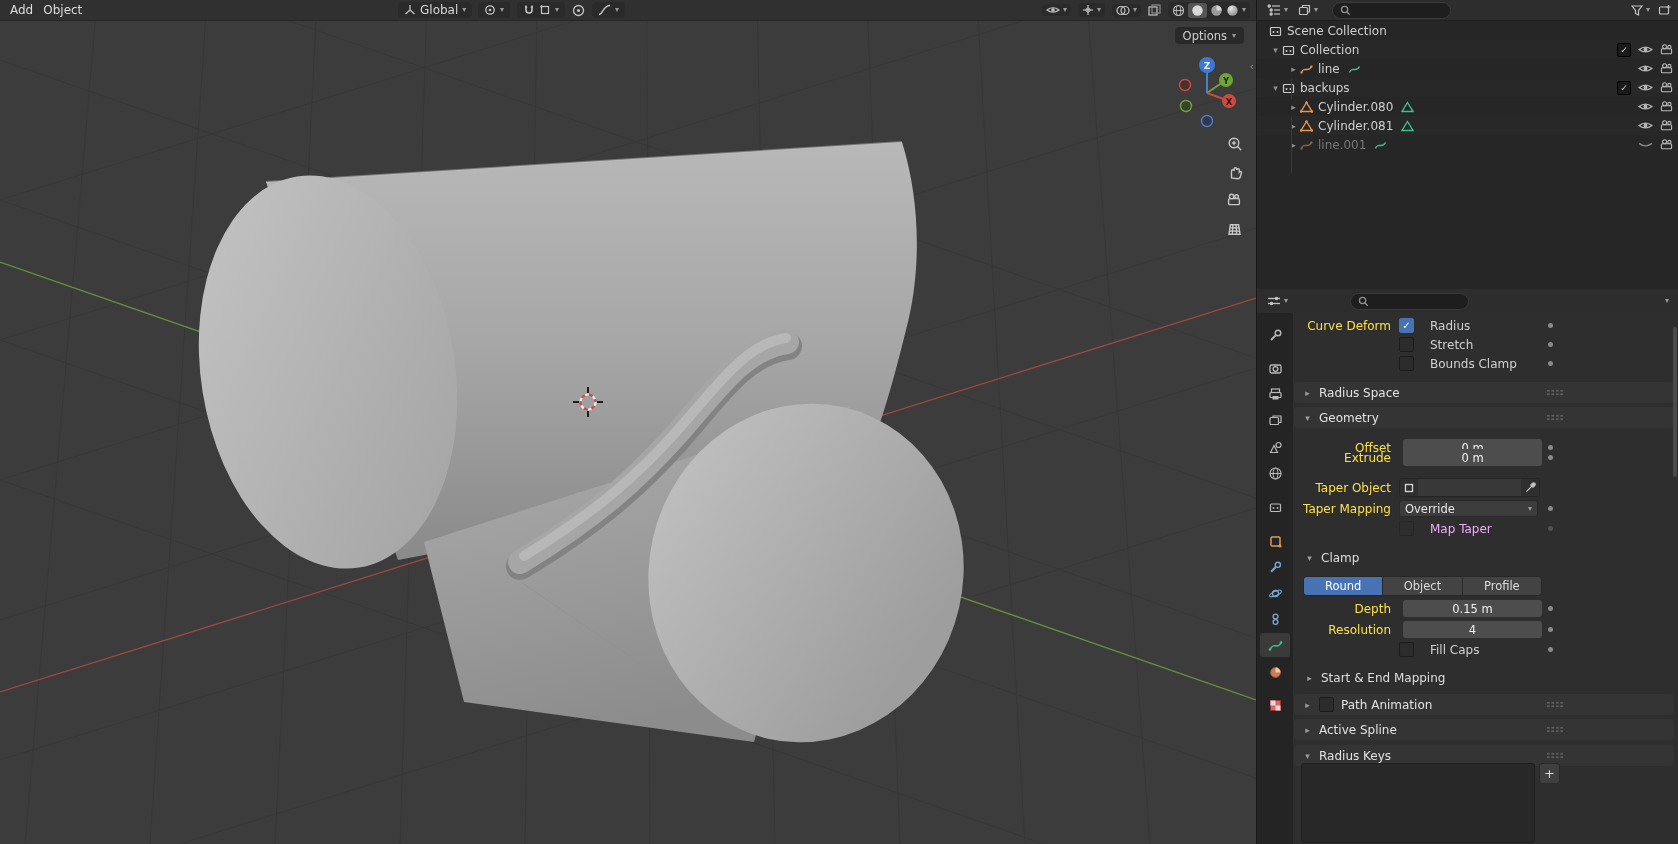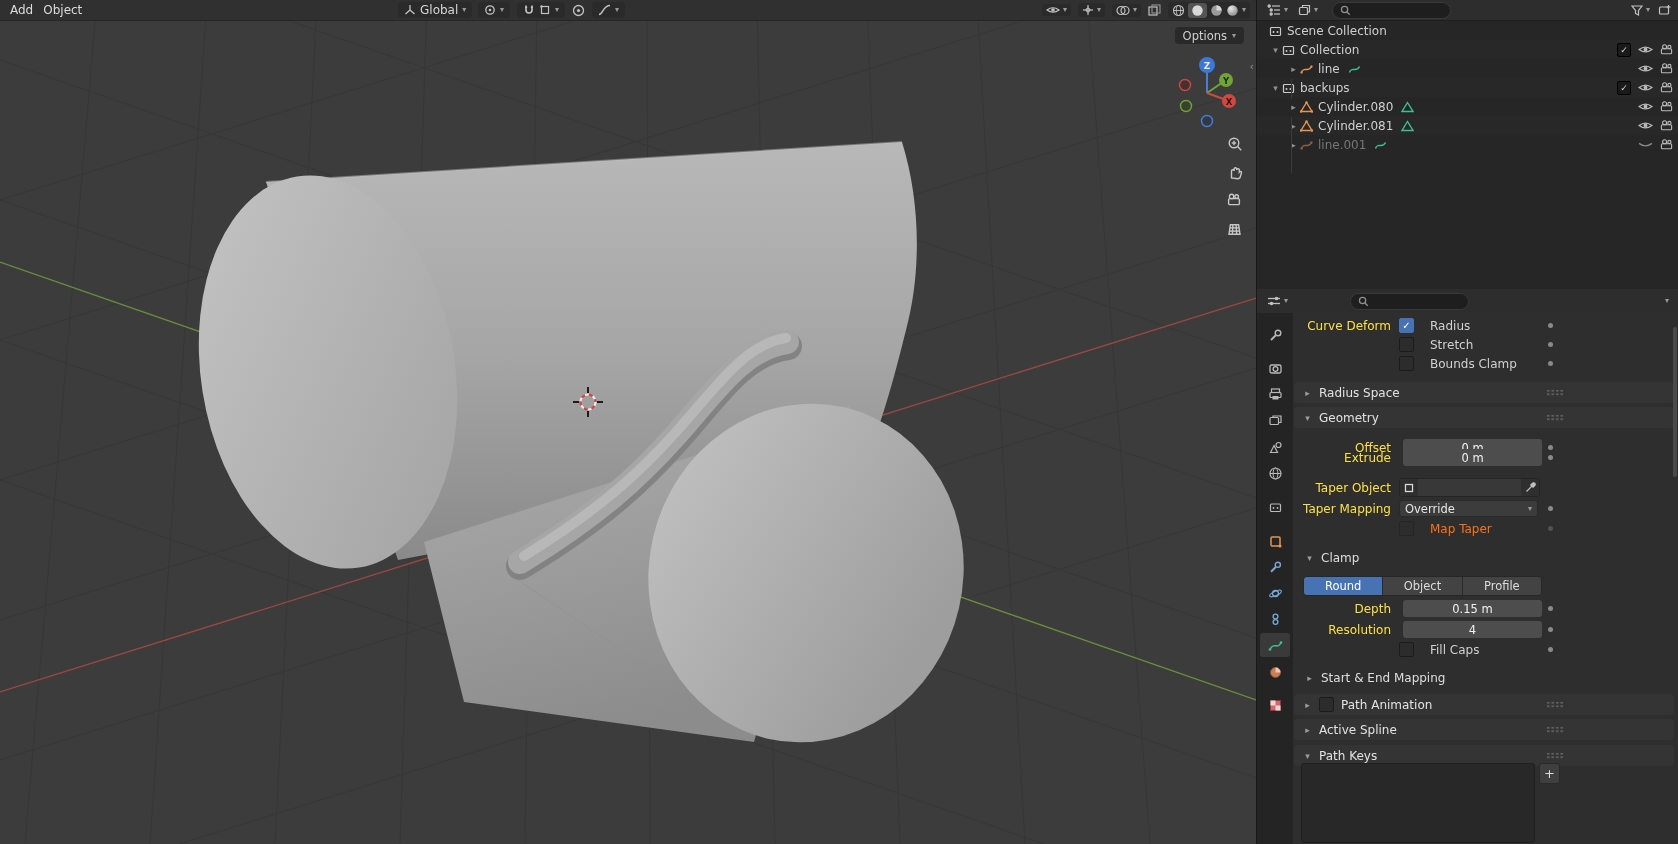--- a/index.html
+++ b/index.html
@@ -57,21 +57,21 @@
   .pobj{margin-left:8px;width:139px;height:17px;border:1px solid #242424;border-radius:3px;overflow:hidden;
         display:flex;align-items:stretch;flex:none;background:#383838}
   .pobj .seg1{width:18px;background:#2f2f2f;display:flex;align-items:center;justify-content:center}
   .pobj .segmid{flex:1}
   .pobj .seg2{width:18px;background:#2f2f2f;display:flex;align-items:center;justify-content:center}
   .cbx{width:13px;height:13px;background:#2c2c2c;border:1px solid #1b1b1b;border-radius:2px;margin-left:8px;
        display:flex;align-items:center;justify-content:center;font-size:10px;color:#fff;flex:none}
   .cbx.on{background:var(--accent);border-color:var(--accent)}
   .cbx.dis{opacity:.45}
   .clabel{margin-left:16px;color:#d0d0d0;white-space:nowrap}
-  .cdim{color:#f97316}
+  .cdim{color:#f0abfc}
   .dot{width:5px;height:5px;background:#8a8a8a;border-radius:50%;margin-left:auto;flex:none}
   .dot.dim{opacity:.4}
   .phead{position:absolute;left:1px;width:380px;height:21px;background:#343434;border-radius:4px;
          display:flex;align-items:center;gap:7px;padding-left:9px;color:#e2e2e2;box-sizing:border-box}
   .psub{position:absolute;left:12px;height:19px;display:flex;align-items:center;gap:7px;color:#dedede}
   .tri{color:#9d9d9d;font-size:9px;width:9px;text-align:center;flex:none}
   .grip{position:absolute;left:252px;top:7px;width:18px;height:8px;
         background-image:radial-gradient(circle,#5e5e5e 1px,transparent 1.3px);background-size:4.5px 3.5px}
   .seg{position:absolute;left:10px;width:237px;height:18px;display:flex;border-radius:4px;overflow:hidden;border:1px solid #272727}
   .seg>div{flex:1;display:flex;align-items:center;justify-content:center;background:#434343;color:#dcdcdc;
@@ -773,21 +773,21 @@
         </div>
 
         <div class="phead" style="top:406px">
           <span class="tri">▸</span>
           <span>Active Spline</span>
           <span class="grip"></span>
         </div>
 
         <div class="phead" style="top:432px">
           <span class="tri">▾</span>
-          <span>Path Keys</span>
+          <span>Radius Keys</span>
           <span class="grip"></span>
         </div>
 
         <div id="sk-list"></div>
         <div id="sk-add">+</div>
 
         <div id="pscroll"></div>
       </div>
     </div>
   </div>

